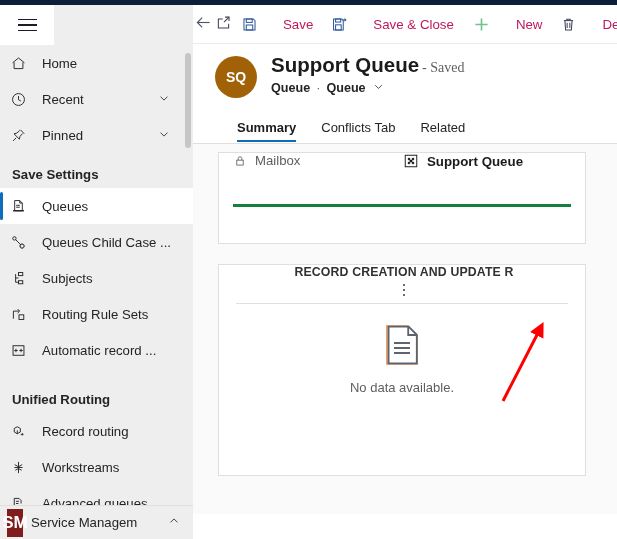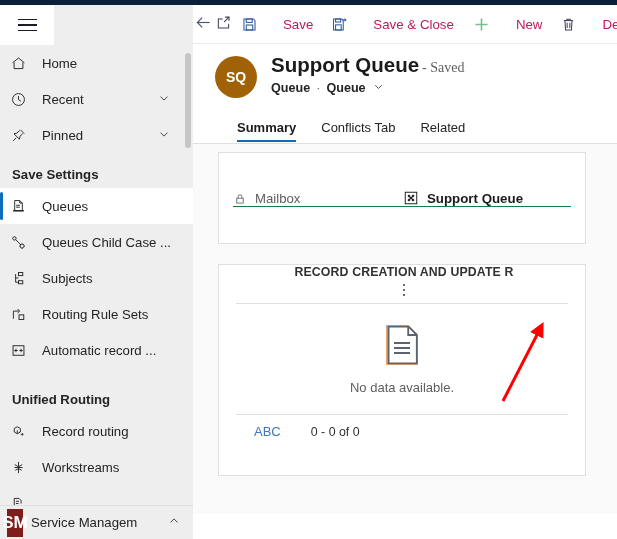--- a/index.html
+++ b/index.html
@@ -173,23 +173,23 @@
 
   .card {
     background: #ffffff;
     border: 1px solid #e1dfdd;
     margin: 0 31px 0 25px;
   }
 
   
   .card-mailbox { margin-top: 8px; padding: 0 14px; height: 92px; }
   .field-row {
-    display: flex; align-items: flex-end;
+    display: flex; align-items: flex-start;
     height: 54px;
-    border-bottom: 1px solid #15803d;
+    border-bottom: 3px solid #15803d;
   }
   .field-left { width: 170px; display: flex; align-items: center; }
   .field-lock { margin-right: 8px; display: flex; align-items: center; }
   .field-label { font-size: 13.2px; color: #605e5c; }
   .field-right { display: flex; align-items: center; }
   .field-ent-ico { margin-right: 8px; display: flex; align-items: center; }
   .field-value { font-size: 13.3px; font-weight: 600; color: #1b1b1b; }
 
   
   .card-grid { margin-top: 20px; height: 212px; position: relative; }
@@ -372,20 +372,21 @@
 
       <div class="nav-item">
         <span class="ico">
           <svg width="17" height="17" viewBox="0 0 20 20" fill="none" stroke="currentColor" stroke-width="1.1">
             <path d="M5 4h5.6l2.4 2.4V10"></path>
               <path d="M5 4v12"></path>
               <path d="M7 7.4h3.6M7 10h3"></path>
             <path d="M13.4 12.2l2.4 2.4M15.8 12.2l-2.4 2.4"></path>
           </svg>
         </span>
+        <span class="lbl">Advanced queues</span>
       </div>
 
     </div>
 
     <div class="sb-thumb"></div>
 
     <div class="app-switcher">
       <span class="app-badge">SM</span>
       <span class="app-name">Service Managem</span>
       <span class="app-chev">
@@ -546,24 +547,20 @@
             <svg width="38" height="42" viewBox="0 0 38 42" fill="none">
               <path d="M4 2h21l9 9v29H4z" fill="#ffffff" stroke="#e08a4a" stroke-width="1.6"></path>
               <path d="M5.6 2.6h20l8.2 8.2v28.6H5.6z" fill="#ffffff" stroke="#5b6470" stroke-width="1.8"></path>
               <path d="M25.2 2.6v8.4h8.4" stroke="#5b6470" stroke-width="1.8" fill="none"></path>
               <path d="M11 19h16M11 24h16M11 29h16" stroke="#5b6470" stroke-width="1.8"></path>
             </svg>
           </span>
           <span class="grid-empty-txt">No data available.</span>
         </div>
 
-        <div class="grid-foot">
-          <span class="grid-abc">ABC</span>
-          <span class="grid-count">0 - 0 of 0</span>
-        </div>
       </div>
 
     </div>
   </div>
 
   <svg class="annot" width="617" height="539">
     <defs>
       <marker id="ah" markerWidth="5" markerHeight="5" refX="2.4" refY="2.5" orient="auto">
         <path d="M0,0 L5,2.5 L0,5 z" fill="#ff0000"></path>
       </marker>

